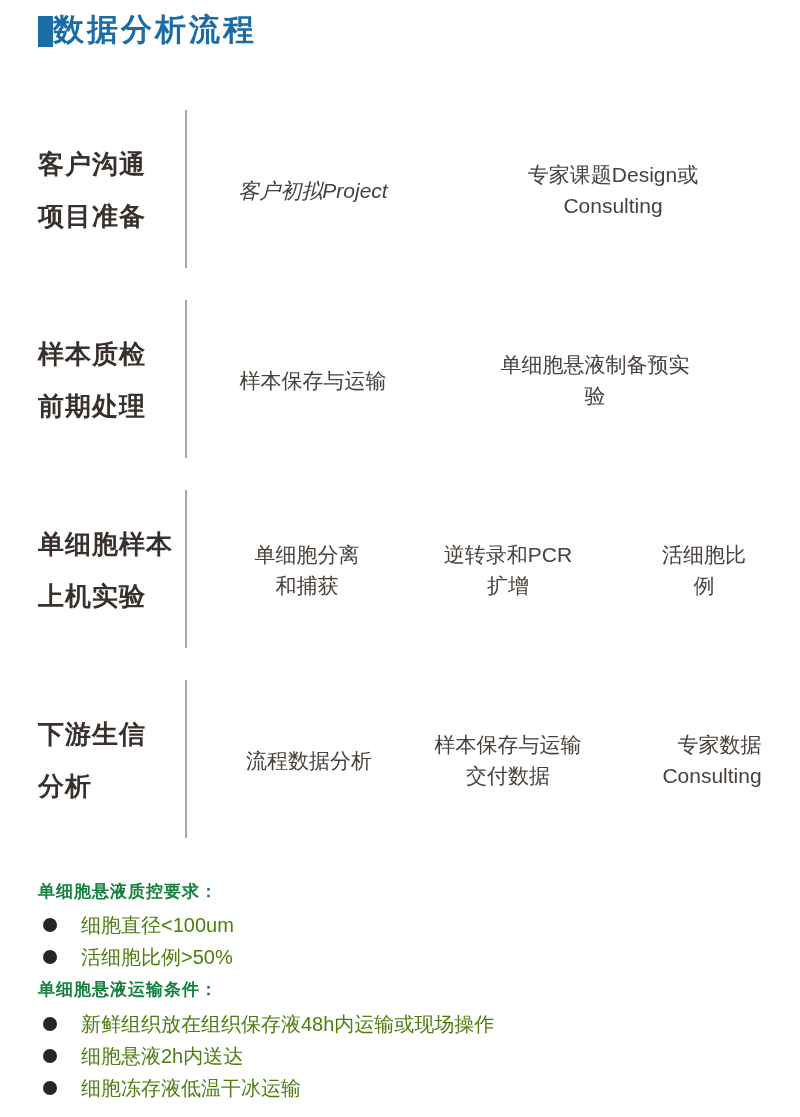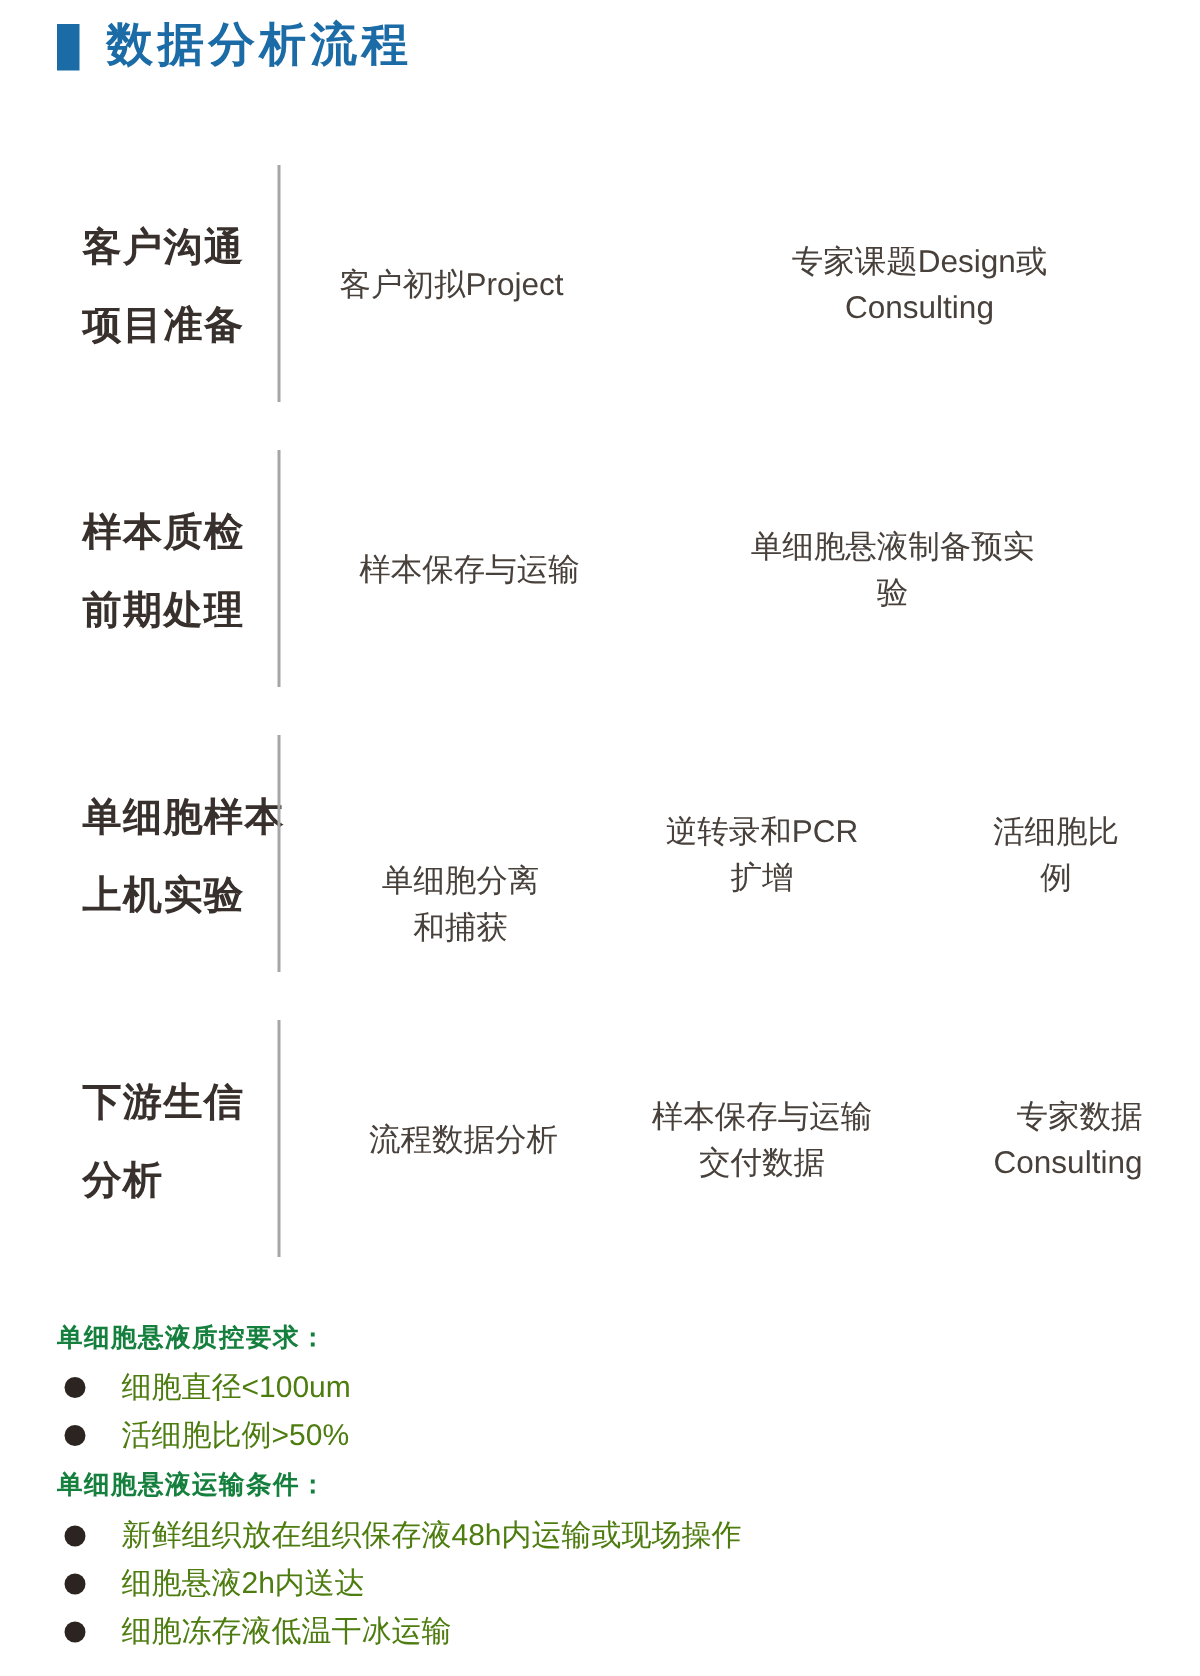--- a/index.html
+++ b/index.html
@@ -16,21 +16,21 @@
     overflow: hidden;
   }
 
   
   .header {
     position: absolute;
     left: 38px;
     top: 13px;
     display: flex;
     align-items: flex-end;
-    gap: 18px;
+    gap: 0;
     font-family: Liberation Serif, serif;
   }
   .accent-bar {
     width: 15px;
     height: 31px;
     background: #1b6ca6;
     flex: 0 0 auto;
   }
   .page-title {
     margin: 0;
@@ -57,21 +57,20 @@
     position: absolute;
     left: 38px;
     top: 50%;
     transform: translateY(-50%);
     font-size: 26px;
     font-weight: bold;
     line-height: 52px;
     letter-spacing: 1px;
     color: #38302c;
     white-space: pre-line;
-    margin-left: 17px;
   }
   .divider {
     position: absolute;
     left: 185px;
     top: 15px;
     bottom: 17px;
     width: 2px;
     background: #a6a6a6;
   }
   .steps {
@@ -85,25 +84,25 @@
     position: absolute;
     top: 50%;
     transform: translate(-50%, -50%);
     text-align: center;
     font-size: 21px;
     line-height: 31px;
     color: #48403b;
     white-space: pre-line;
   }
   
-  .row:nth-child(1) .step:nth-child(1) { left: 116px; }
+  .row:nth-child(1) .step:nth-child(1) { left: 128px; font-style: italic; }
   .row:nth-child(1) .step:nth-child(2) { left: 428px; }
   .row:nth-child(2) .step:nth-child(1) { left: 128px; }
   .row:nth-child(2) .step:nth-child(2) { left: 410px; }
-  .row:nth-child(3) .step:nth-child(1) { left: 122px; margin-top: 33px; }
+  .row:nth-child(3) .step:nth-child(1) { left: 122px; }
   .row:nth-child(3) .step:nth-child(2) { left: 323px; }
   .row:nth-child(3) .step:nth-child(3) { left: 519px; }
   .row:nth-child(4) .step:nth-child(1) { left: 124px; }
   .row:nth-child(4) .step:nth-child(2) { left: 323px; }
   .row:nth-child(4) .step:nth-child(3) { left: 527px; text-align: right; }
 
   
   .notes {
     position: absolute;
     top: 882px;

